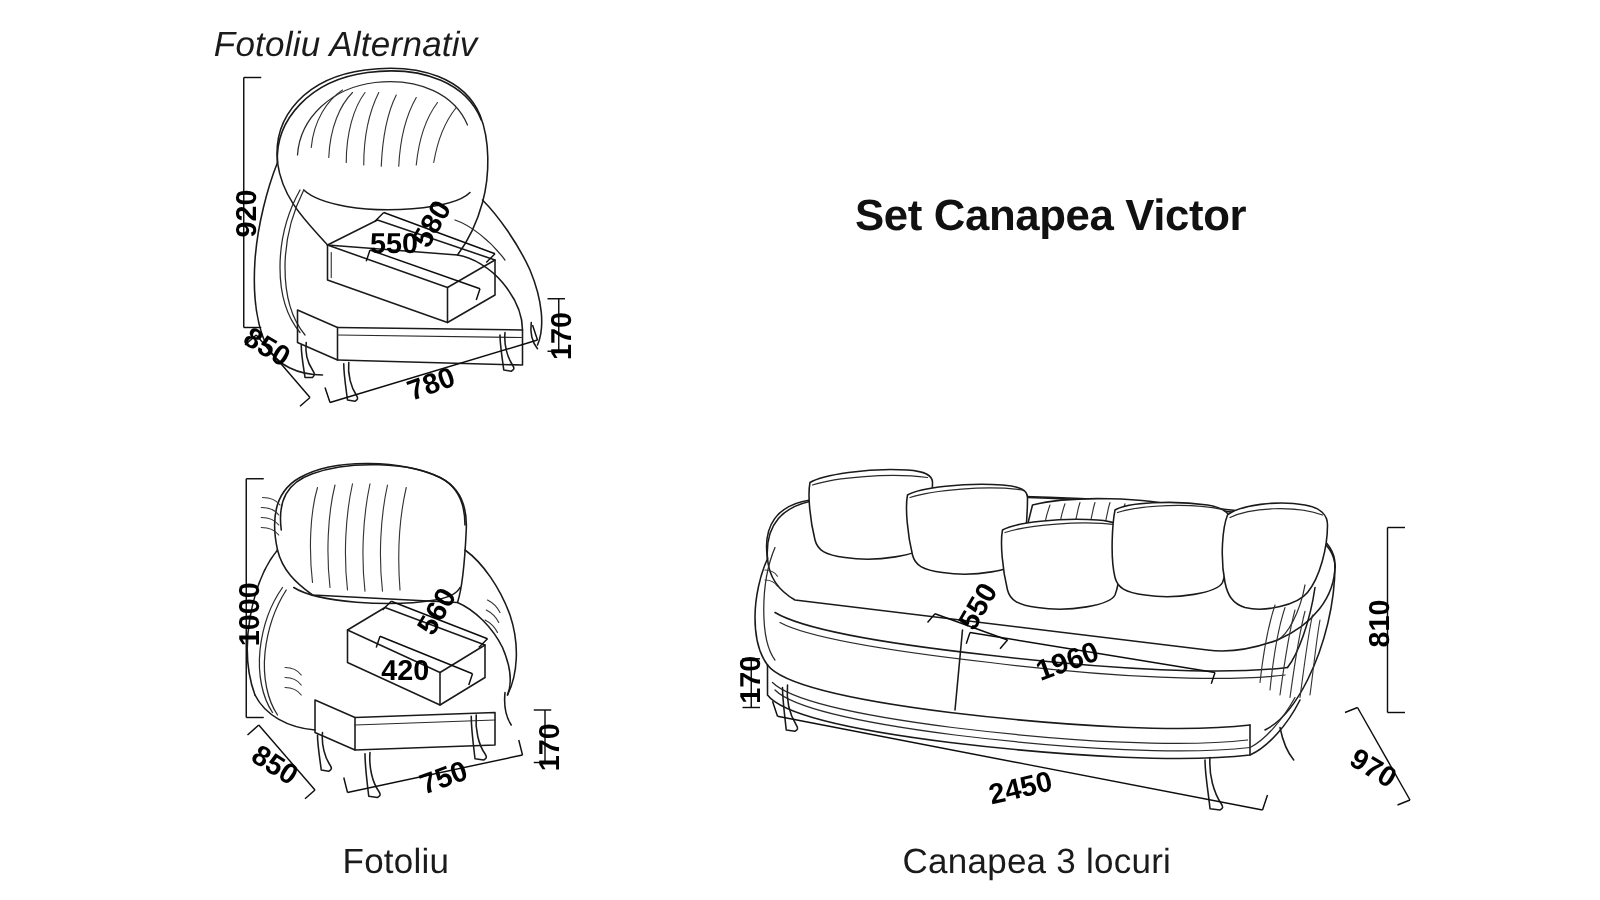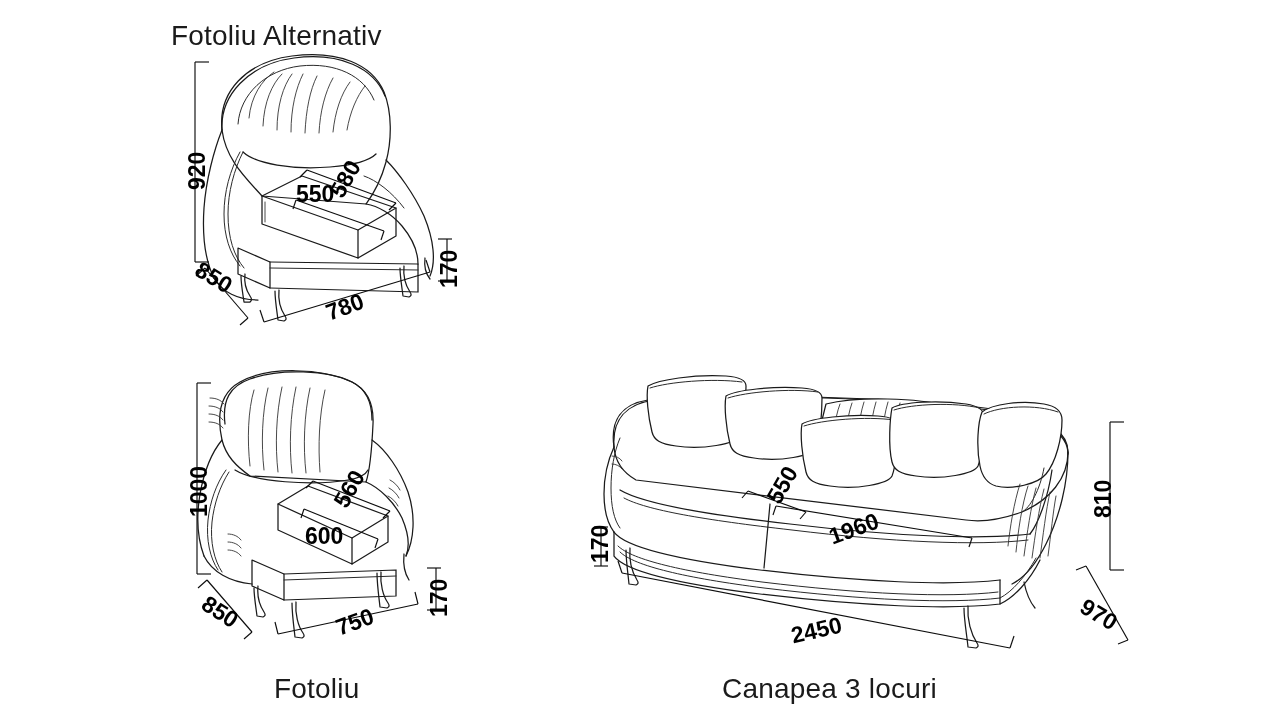--- a/index.html
+++ b/index.html
@@ -361,40 +361,41 @@
       <path class="dim" d="M748,491 L806,512"></path>
       <path class="dim" d="M748,491 L742,498"></path>
       <path class="dim" d="M806,512 L800,519"></path>
 
       <path class="dim" d="M776,506 L972,538"></path>
       <path class="dim" d="M776,506 L773,515"></path>
       <path class="dim" d="M972,538 L969,547"></path>
     </g>
   </svg>
 
-  <div class="label-top" style="left:171px; top:20px;">Fotoliu Alternativ</div>
-
+  <div class="label-top" style="left:171px; top:20px;font-style:italic;">Fotoliu Alternativ</div>
+
+  <div class="main-title" style="left:684px; top:153px;">Set Canapea Victor</div>
 
   <div class="dimtext rot90" style="left:186px; top:190px;">920</div>
 
   <div class="dimtext rotdp" style="left:326px; top:190px;">580</div>
 
   <div class="dimtext" style="left:296px; top:183px;">550</div>
 
   <div class="dimtext rotdn" style="left:203px; top:258px;">850</div>
 
   <div class="dimtext rots" style="left:323px; top:303px;">780</div>
 
   <div class="dimtext rot90" style="left:438px; top:288px;">170</div>
 
   <div class="dimtext rot90" style="left:188px; top:517px;">1000</div>
 
   <div class="dimtext rotdp" style="left:330px; top:500px;">560</div>
 
-  <div class="dimtext" style="left:305px; top:525px;">600</div>
+  <div class="dimtext" style="left:305px; top:525px;">420</div>
 
   <div class="dimtext rotdn2" style="left:210px; top:592px;">850</div>
 
   <div class="dimtext rots" style="left:333px; top:618px;">750</div>
 
   <div class="dimtext rot90" style="left:428px; top:617px;">170</div>
 
   <div class="label-bottom" style="left:274px; top:673px;">Fotoliu</div>
 
   <div class="dimtext rot90" style="left:589px; top:563px;">170</div>

